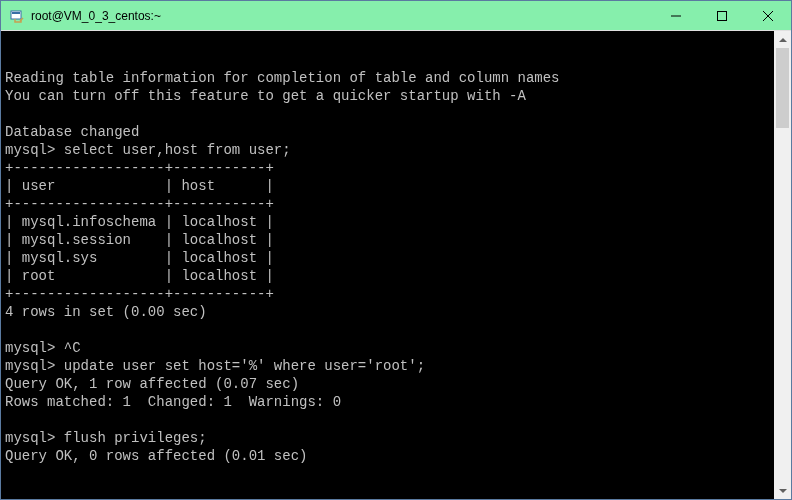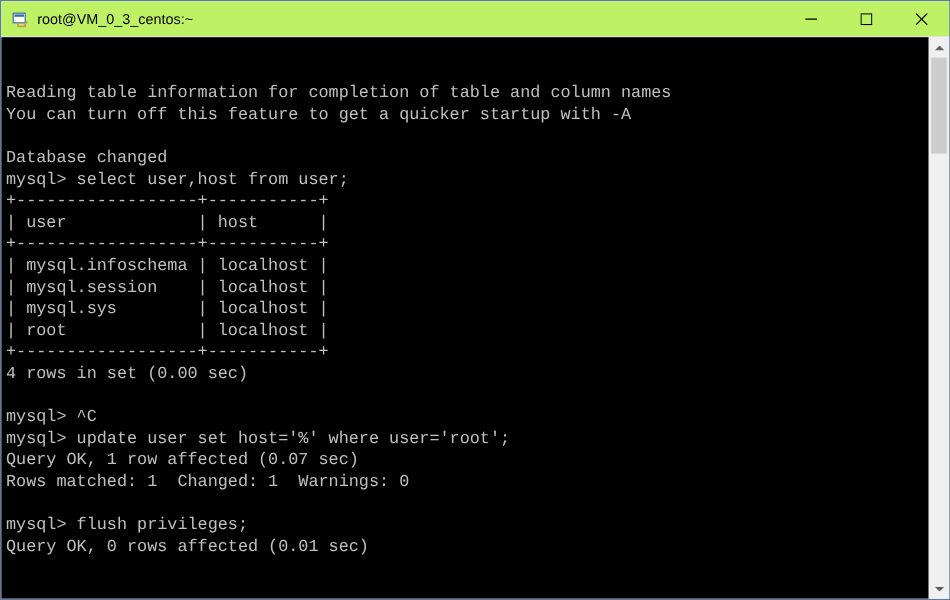--- a/index.html
+++ b/index.html
@@ -6,21 +6,21 @@
   body {
     width: 792px;
     height: 500px;
     background: #ffffff;
     font-family: "Segoe UI", Tahoma, sans-serif;
     overflow: hidden;
     border: 1px solid #5a7aa0;
   }
   .titlebar {
     height: 30px;
-    background: #bef264;
+    background: #86efac;
     display: flex;
     align-items: center;
     padding-left: 8px;
     border-bottom: 1px solid #e0e0e0;
   }
   .titlebar-icon {
     width: 16px;
     height: 16px;
     margin-right: 6px;
     display: flex;

